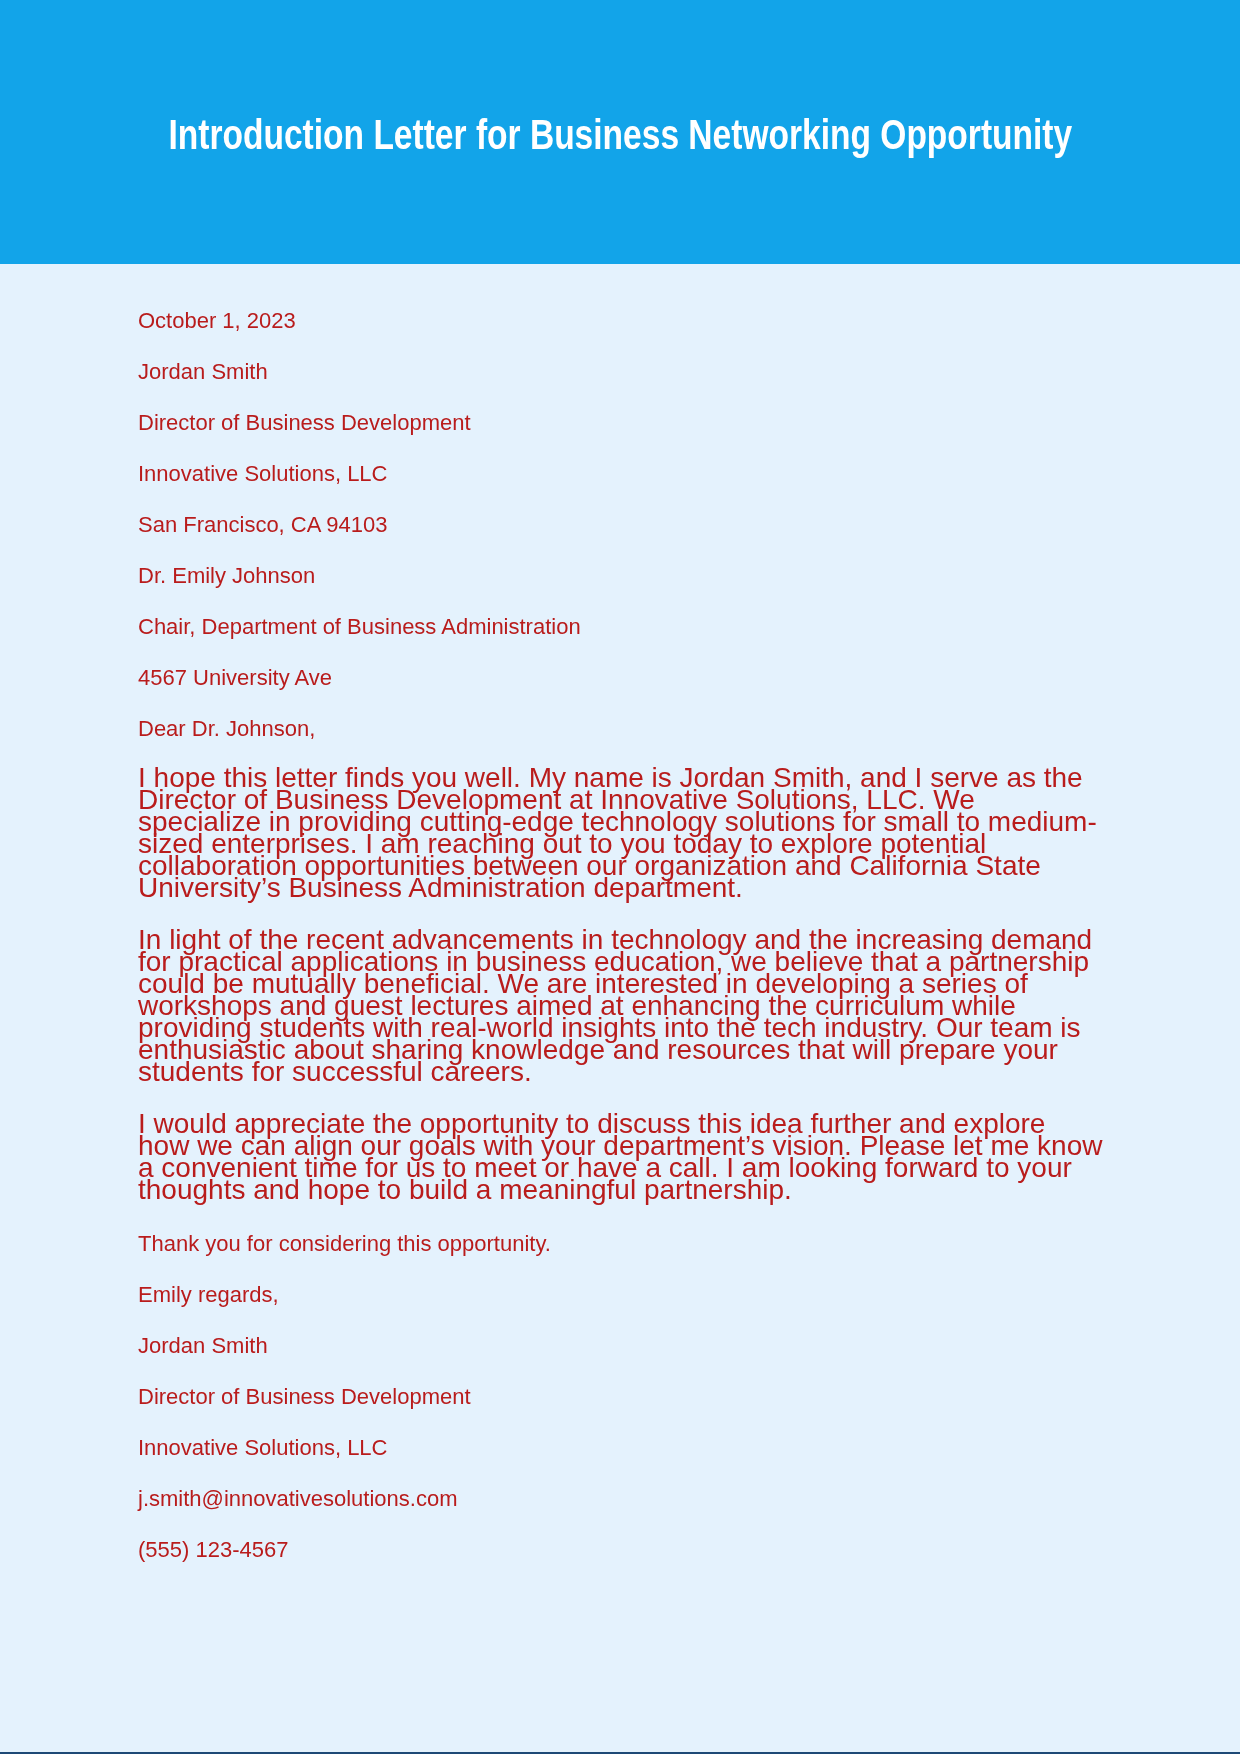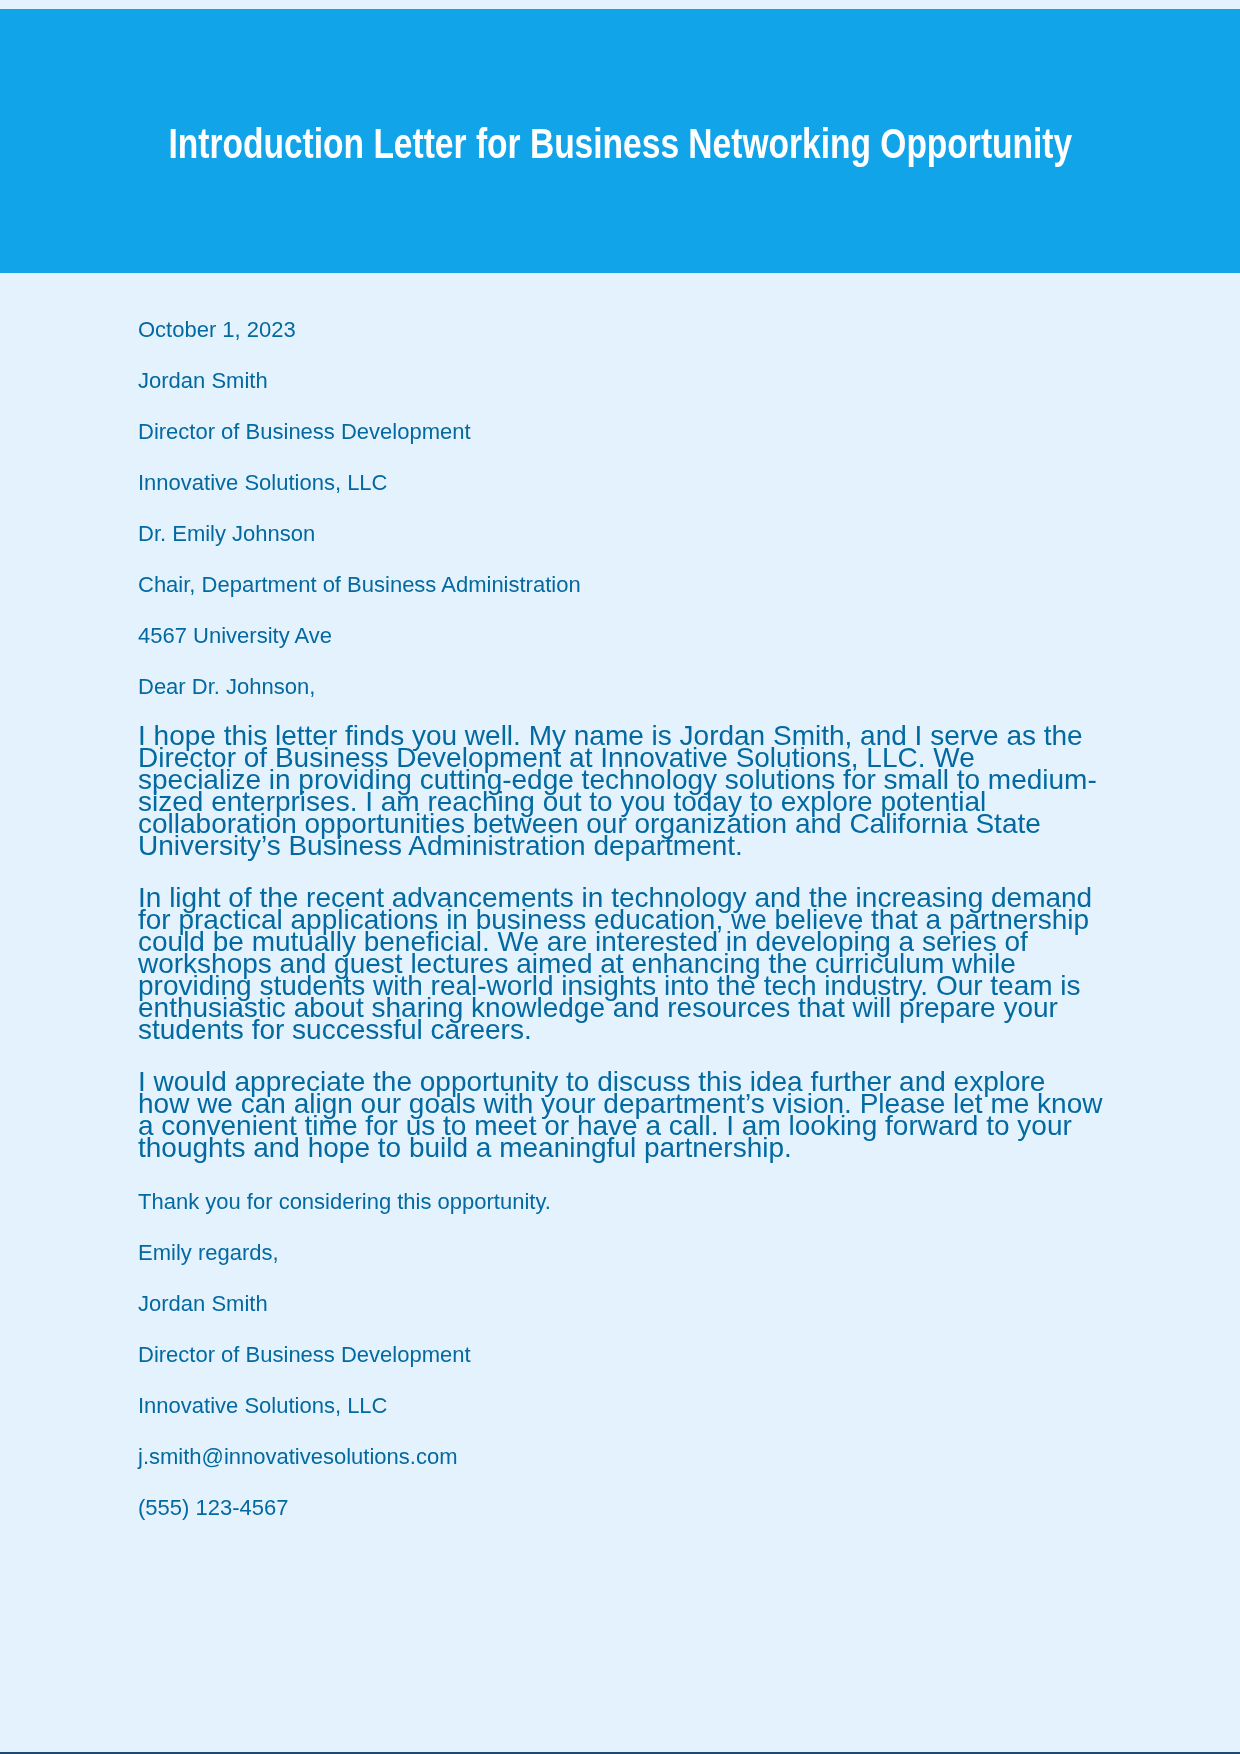--- a/index.html
+++ b/index.html
@@ -14,35 +14,34 @@
     margin: 0 auto;
     background: #e4f2fd;
     overflow: hidden;
   }
   .header-band {
     height: 264px;
     background: #12a4e9;
     display: flex;
     align-items: center;
     justify-content: center;
-    margin-top: 9px;
   }
   .page-title {
     color: #ffffff;
     font-size: 43px;
     font-weight: bold;
     white-space: nowrap;
     transform: scaleX(0.78);
     transform-origin: center;
     padding-top: 5px;
     letter-spacing: 0;
   }
   .letter-body {
     padding: 44px 137px 0 138px;
-    color: #0369a1;
+    color: #b91c1c;
   }
   .line {
     font-size: 22px;
     line-height: 25px;
     margin: 0 0 26px 0;
   }
   .para {
     font-size: 28px;
     line-height: 22px;
     margin: 0 0 30px 0;
@@ -65,20 +64,21 @@
     <div class="page-title">Introduction Letter for Business Networking Opportunity</div>
   </div>
 
   <div class="letter-body">
 
     <p class="line">October 1, 2023</p>
 
     <p class="line">Jordan Smith</p>
     <p class="line">Director of Business Development</p>
     <p class="line">Innovative Solutions, LLC</p>
+    <p class="line">San Francisco, CA 94103</p>
 
     <p class="line">Dr. Emily Johnson</p>
     <p class="line">Chair, Department of Business Administration</p>
     <p class="line">4567 University Ave</p>
 
     <p class="line">Dear Dr. Johnson,</p>
 
     <p class="para">I hope this letter finds you well. My name is Jordan Smith, and I serve as the Director of Business Development at Innovative Solutions, LLC. We specialize in providing cutting-edge technology solutions for small to medium-sized enterprises. I am reaching out to you today to explore potential collaboration opportunities between our organization and California State University’s Business Administration department.</p>
     <p class="para">In light of the recent advancements in technology and the increasing demand for practical applications in business education, we believe that a partnership could be mutually beneficial. We are interested in developing a series of workshops and guest lectures aimed at enhancing the curriculum while providing students with real-world insights into the tech industry. Our team is enthusiastic about sharing knowledge and resources that will prepare your students for successful careers.</p>
     <p class="para">I would appreciate the opportunity to discuss this idea further and explore how we can align our goals with your department’s vision. Please let me know a convenient time for us to meet or have a call. I am looking forward to your thoughts and hope to build a meaningful partnership.</p>

